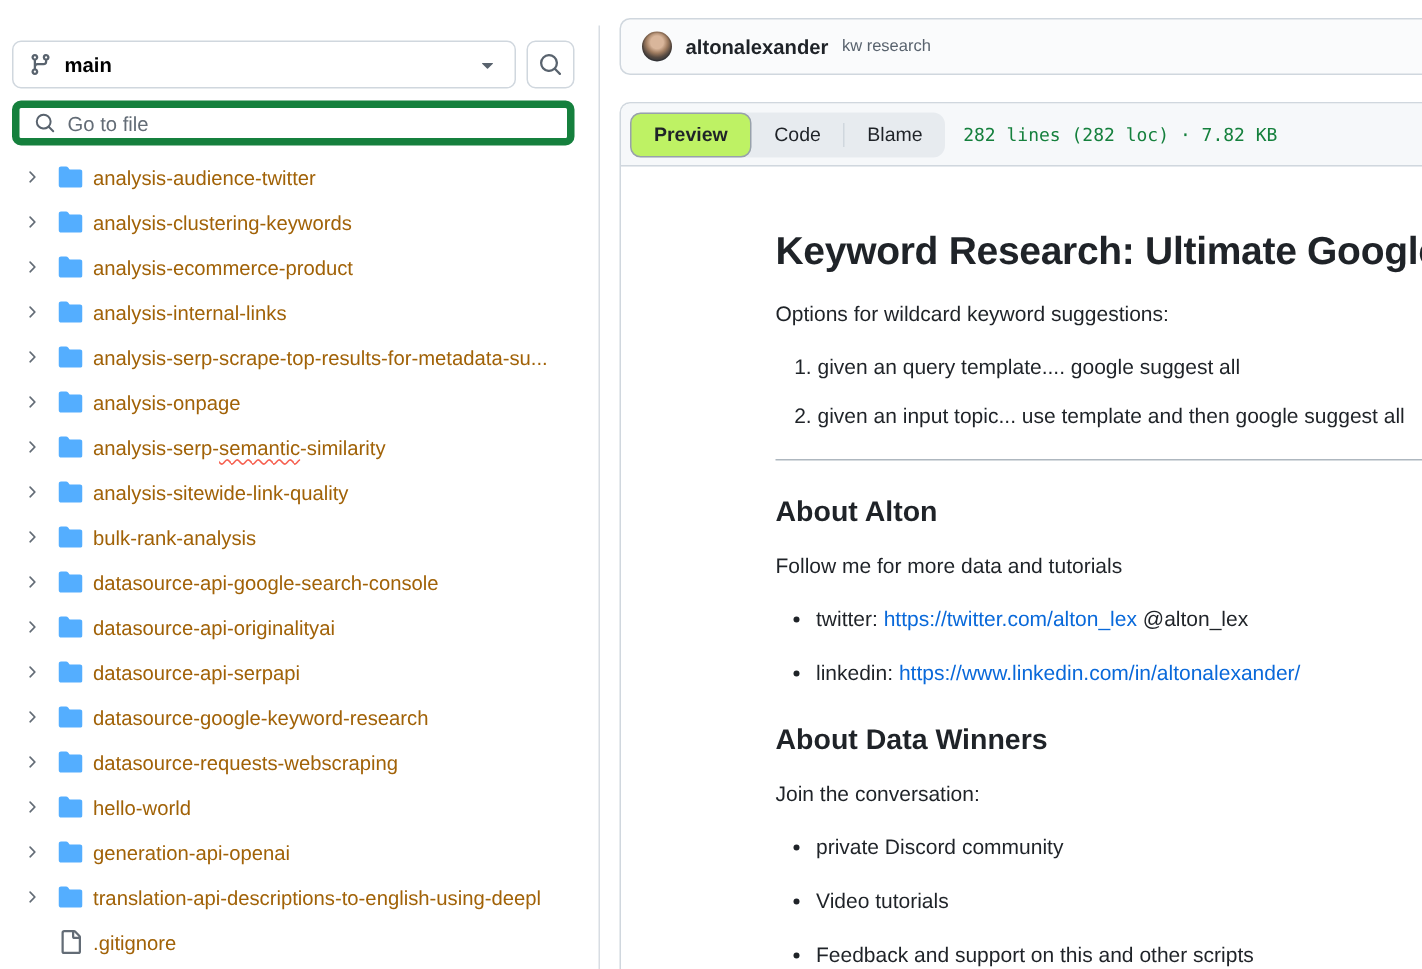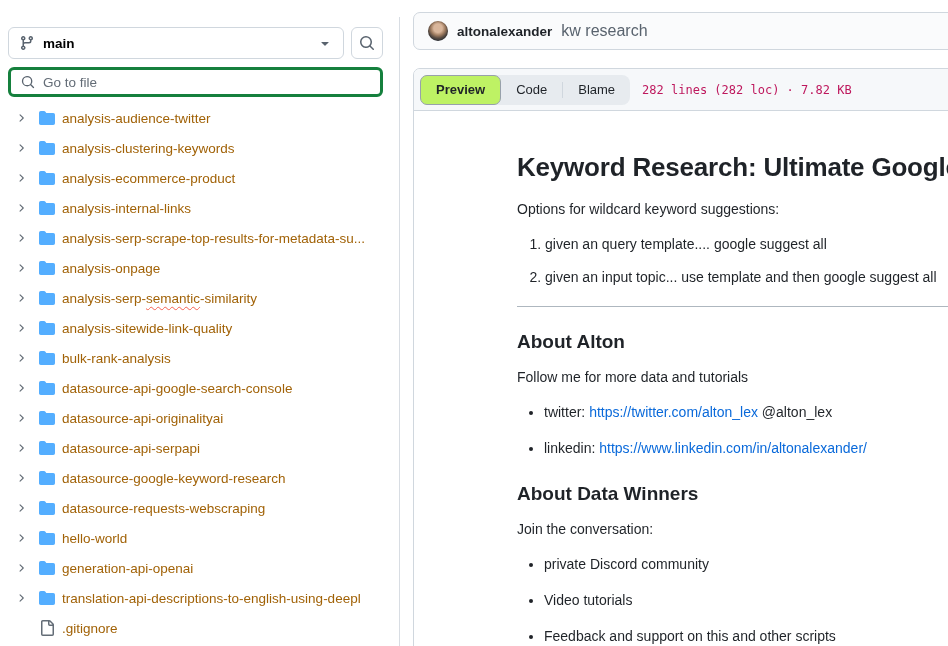--- a/index.html
+++ b/index.html
@@ -12,21 +12,21 @@
     border-right: 1px solid #d8dde3; padding: 10px 16px 0 8px; background: #fff; }
   .branch-row { display: flex; gap: 7px; }
   .branch-btn { flex: 1; height: 32px; border: 1px solid #d0d7de; border-radius: 6px;
     background: #fff; display: flex; align-items: center; padding: 0 10px; cursor: pointer; }
   .branch-btn .ico { display: flex; color: #59636e; }
   .branch-label { font-size: 13.5px; font-weight: 700; margin-left: 8px; flex: 1; text-align: left; }
   .caret { color: #59636e; display: flex; }
   .search-btn { width: 32px; height: 32px; border: 1px solid #d0d7de; border-radius: 6px;
     background: #fff; display: flex; align-items: center; justify-content: center;
     color: #59636e; cursor: pointer; }
-  .goto-wrap { margin-top: 8px; height: 30px; border: 3px solid #15803d; border-radius: 6px;
+  .goto-wrap { margin-top: 8px; height: 30px; border: 5px solid #15803d; border-radius: 6px;
     display: flex; align-items: center; padding: 0 10px; background: #fff; justify-content: space-between; }
   .goto-wrap .ico { color: #59636e; display: flex; margin-right: 8px; }
   .goto-input { border: none; outline: none; flex: 1; font-size: 13.5px;
     font-family: inherit; color: #1f2328; background: transparent; }
   .goto-input::placeholder { color: #636c76; opacity: 1; }
 
   .tree { margin-top: 6px; }
   .tree-row { height: 30px; display: flex; align-items: center; cursor: pointer;
     border-radius: 6px; padding-left: 4px; }
   .chevron { width: 18px; height: 16px; display: flex; align-items: center;
@@ -43,35 +43,35 @@
 
   
   .main { position: absolute; left: 400px; top: 0; width: 548px; height: 546px; }
   .commit-box { position: absolute; left: 13px; top: 12px; width: 760px; height: 38px;
     border: 1px solid #d0d7de; border-radius: 7px; background: #fafbfc;
     display: flex; align-items: center; padding: 0 14px; }
   .avatar { width: 20px; height: 20px; border-radius: 50%; flex: none;
     background: radial-gradient(circle at 50% 36%, #d9b69b 0 26%, #a07d61 44%, #574a41 62%, #33363b 78%);
     box-shadow: inset 0 0 0 1px rgba(0,0,0,.12); }
   .commit-author { font-size: 13.5px; font-weight: 700; margin-left: 9px; }
-  .commit-msg { font-size: 16px; color: #59636e; margin-left: 9px; }
+  .commit-msg { font-size: 11px; color: #59636e; margin-left: 9px; }
 
   .code-box { position: absolute; left: 13px; top: 68px; width: 760px; height: 600px;
     border: 1px solid #d0d7de; border-radius: 7px 7px 0 0; background: #fff; overflow: hidden; }
   .tab-bar { height: 42px; background: #f6f8fa; border-bottom: 1px solid #d0d7de;
     display: flex; align-items: center; padding: 0 6px; }
   .segmented { display: flex; align-items: center; background: #e7ebef;
     border-radius: 8px; height: 30px; }
   .seg-btn { border: none; background: transparent; height: 30px; padding: 0 15px;
     font-size: 13px; font-weight: 400; color: #1f2328; font-family: inherit;
     cursor: pointer; border-radius: 7px; }
   .seg-btn.active { background: #bef264; border: 1px solid #98a1ab; font-weight: 700; }
   .seg-divider { width: 1px; height: 16px; background: #d0d7de; flex: none; }
   .file-meta { margin-left: 12px; font-family: "DejaVu Sans Mono", monospace;
-    font-size: 12px; color: #be185d; white-space: nowrap; }
+    font-size: 12px; color: #15803d; white-space: nowrap; }
 
   
   .markdown { padding: 40px 40px 0 103px; width: 758px; }
   .md-h1 { font-size: 26px; font-weight: 700; line-height: 1.25; white-space: nowrap;
     margin-bottom: 15px; letter-spacing: -0.2px; }
   .md-p { font-size: 14px; line-height: 1.5; margin-bottom: 14px; }
   .md-ol { padding-left: 28px; margin-bottom: 8px; font-size: 14px; }
   .md-ol li { margin-bottom: 12px; line-height: 1.5; }
   .md-hr { border: none; border-top: 1.5px solid #aeb7bf; margin: 18px 0 22px 0; }
   .md-h2 { font-size: 19px; font-weight: 700; margin: 24px 0 14px 0; }

